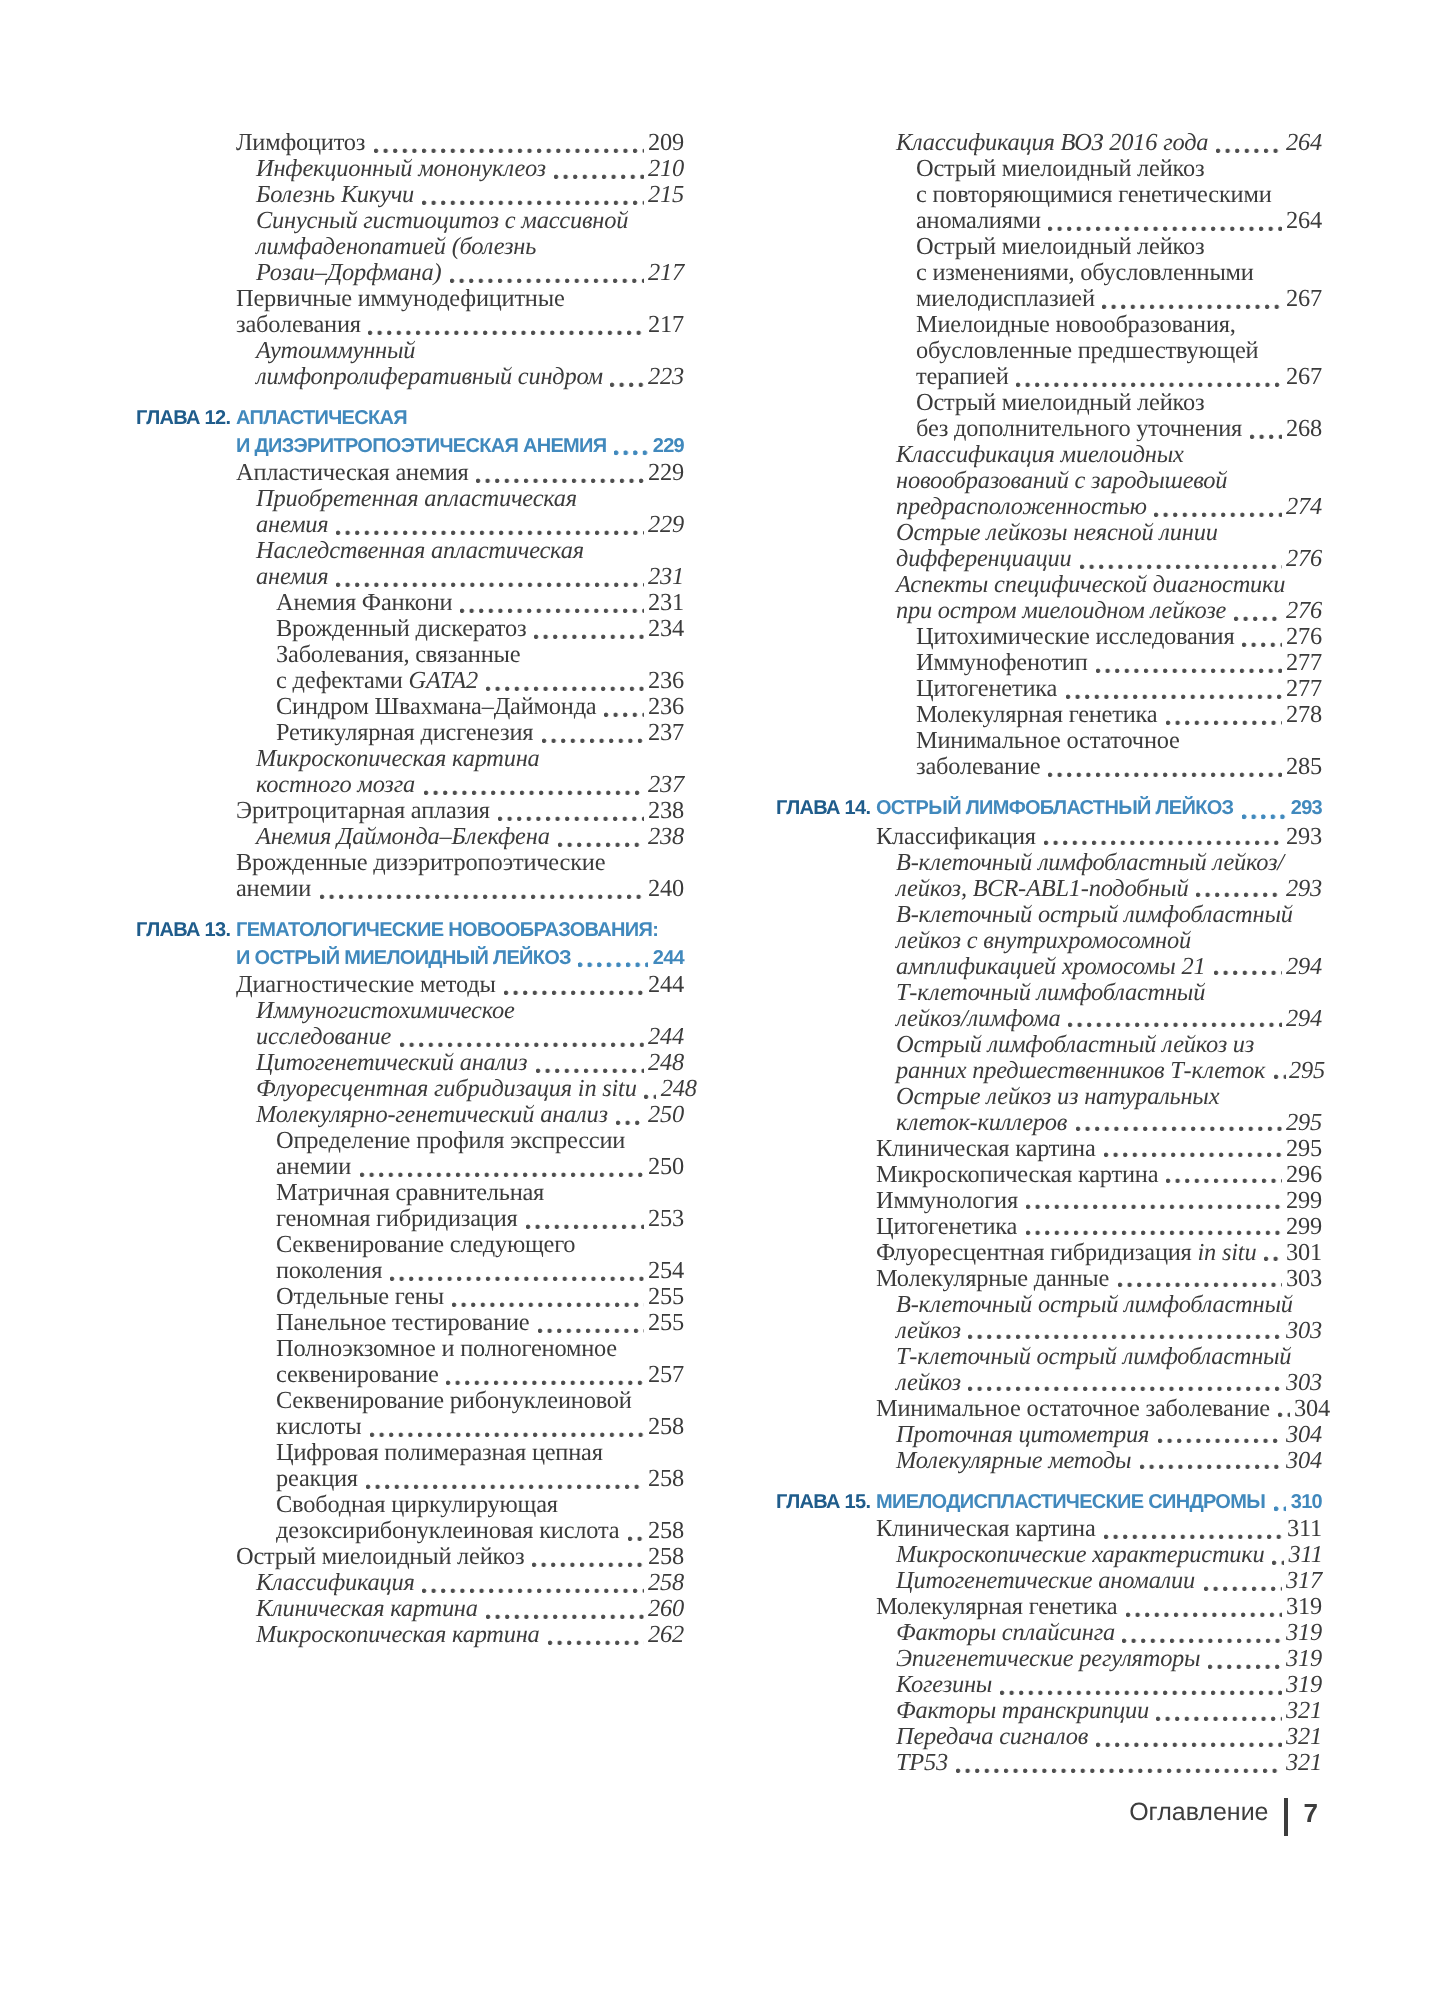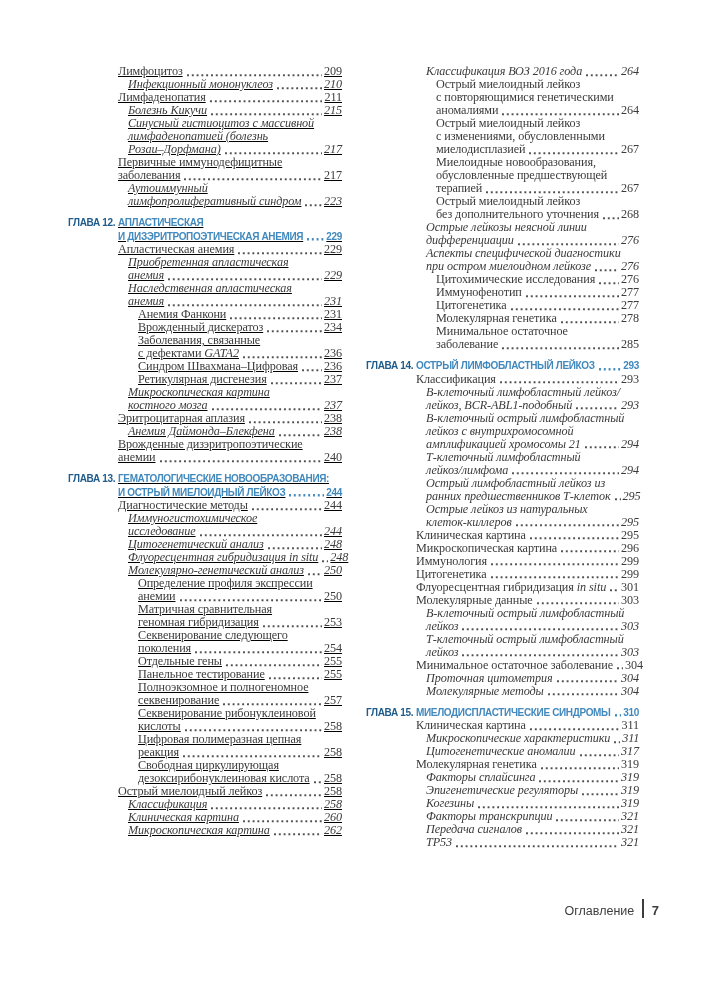--- a/index.html
+++ b/index.html
@@ -4,22 +4,22 @@
 <style>
   html,body{margin:0;padding:0;background:#ffffff;}
   .page{
     position:relative;
     width:717px;height:1000px;
     background:#ffffff;
     overflow:hidden;
     font-family:"Liberation Serif", serif;
   }
   .col{position:absolute;top:65px;}
-  #colA{left:68px;width:274px;text-decoration:underline;}
-  #colB{left:366px;width:273px;}
+  #colA{left:68px;width:274px;}
+  #colB{left:388px;width:273px;}
 
   
   .entry{
     color:var(--body-text);
     font-size:12.2px;line-height:13px;
     letter-spacing:-0.1px;
   }
   .entry.lvl1{padding-left:50px;}
   .entry.lvl2{padding-left:60px;}
   .entry.lvl3{padding-left:70px;}
@@ -53,21 +53,21 @@
   .chapter .plainline,.chapter .txt{white-space:nowrap;}
   .chapter .dots{
     background-image:radial-gradient(circle at 1px 3.4px, var(--ch-title) 1px, transparent 1.4px);
     margin-bottom:2px;
   }
   .chapter .pg{color:var(--ch-title);}
 
   
   .footer{
     position:absolute;top:899px;right:58px;
-    display:flex;align-items:flex-end;
+    display:flex;align-items:flex-start;
     font-family:"Liberation Sans", sans-serif;
     color:var(--footer-text);
     font-size:12.5px;
   }
   .footer-divider{width:1.5px;height:19px;background:var(--footer-text);margin:0 8px;}
   .footer-pg{font-weight:700;font-size:13px;}
 </style>
 </head>
 <body>
 
@@ -80,27 +80,20 @@
           <span class="pg">209</span>
         </div>
       </div>
       <div class="entry lvl2 it">
         <div class="tocline">
           <span class="txt">Инфекционный мононуклеоз</span>
           <span class="dots"></span>
           <span class="pg">210</span>
         </div>
       </div>
-      <div class="entry lvl1">
-        <div class="tocline">
-          <span class="txt">Лимфаденопатия</span>
-          <span class="dots"></span>
-          <span class="pg">211</span>
-        </div>
-      </div>
       <div class="entry lvl2 it">
         <div class="tocline">
           <span class="txt">Болезнь Кикучи</span>
           <span class="dots"></span>
           <span class="pg">215</span>
         </div>
       </div>
       <div class="entry lvl2 it">
         <div class="plainline">Синусный гистиоцитоз с массивной</div>
         <div class="plainline">лимфаденопатией (болезнь</div>
@@ -175,21 +168,21 @@
       <div class="entry lvl3">
         <div class="plainline">Заболевания, связанные</div>
         <div class="tocline">
           <span class="txt">с дефектами <span class="tail">GATA2</span></span>
           <span class="dots"></span>
           <span class="pg">236</span>
         </div>
       </div>
       <div class="entry lvl3">
         <div class="tocline">
-          <span class="txt">Синдром Швахмана–Цифровая</span>
+          <span class="txt">Синдром Швахмана–Даймонда</span>
           <span class="dots"></span>
           <span class="pg">236</span>
         </div>
       </div>
       <div class="entry lvl3">
         <div class="tocline">
           <span class="txt">Ретикулярная дисгенезия</span>
           <span class="dots"></span>
           <span class="pg">237</span>
         </div>
@@ -402,20 +395,29 @@
           <span class="dots"></span>
           <span class="pg">267</span>
         </div>
       </div>
       <div class="entry lvl3">
         <div class="plainline">Острый миелоидный лейкоз</div>
         <div class="tocline">
           <span class="txt">без дополнительного уточнения</span>
           <span class="dots"></span>
           <span class="pg">268</span>
+        </div>
+      </div>
+      <div class="entry lvl2 it">
+        <div class="plainline">Классификация миелоидных</div>
+        <div class="plainline">новообразований с зародышевой</div>
+        <div class="tocline">
+          <span class="txt">предрасположенностью</span>
+          <span class="dots"></span>
+          <span class="pg">274</span>
         </div>
       </div>
       <div class="entry lvl2 it">
         <div class="plainline">Острые лейкозы неясной линии</div>
         <div class="tocline">
           <span class="txt">дифференциации</span>
           <span class="dots"></span>
           <span class="pg">276</span>
         </div>
       </div>

